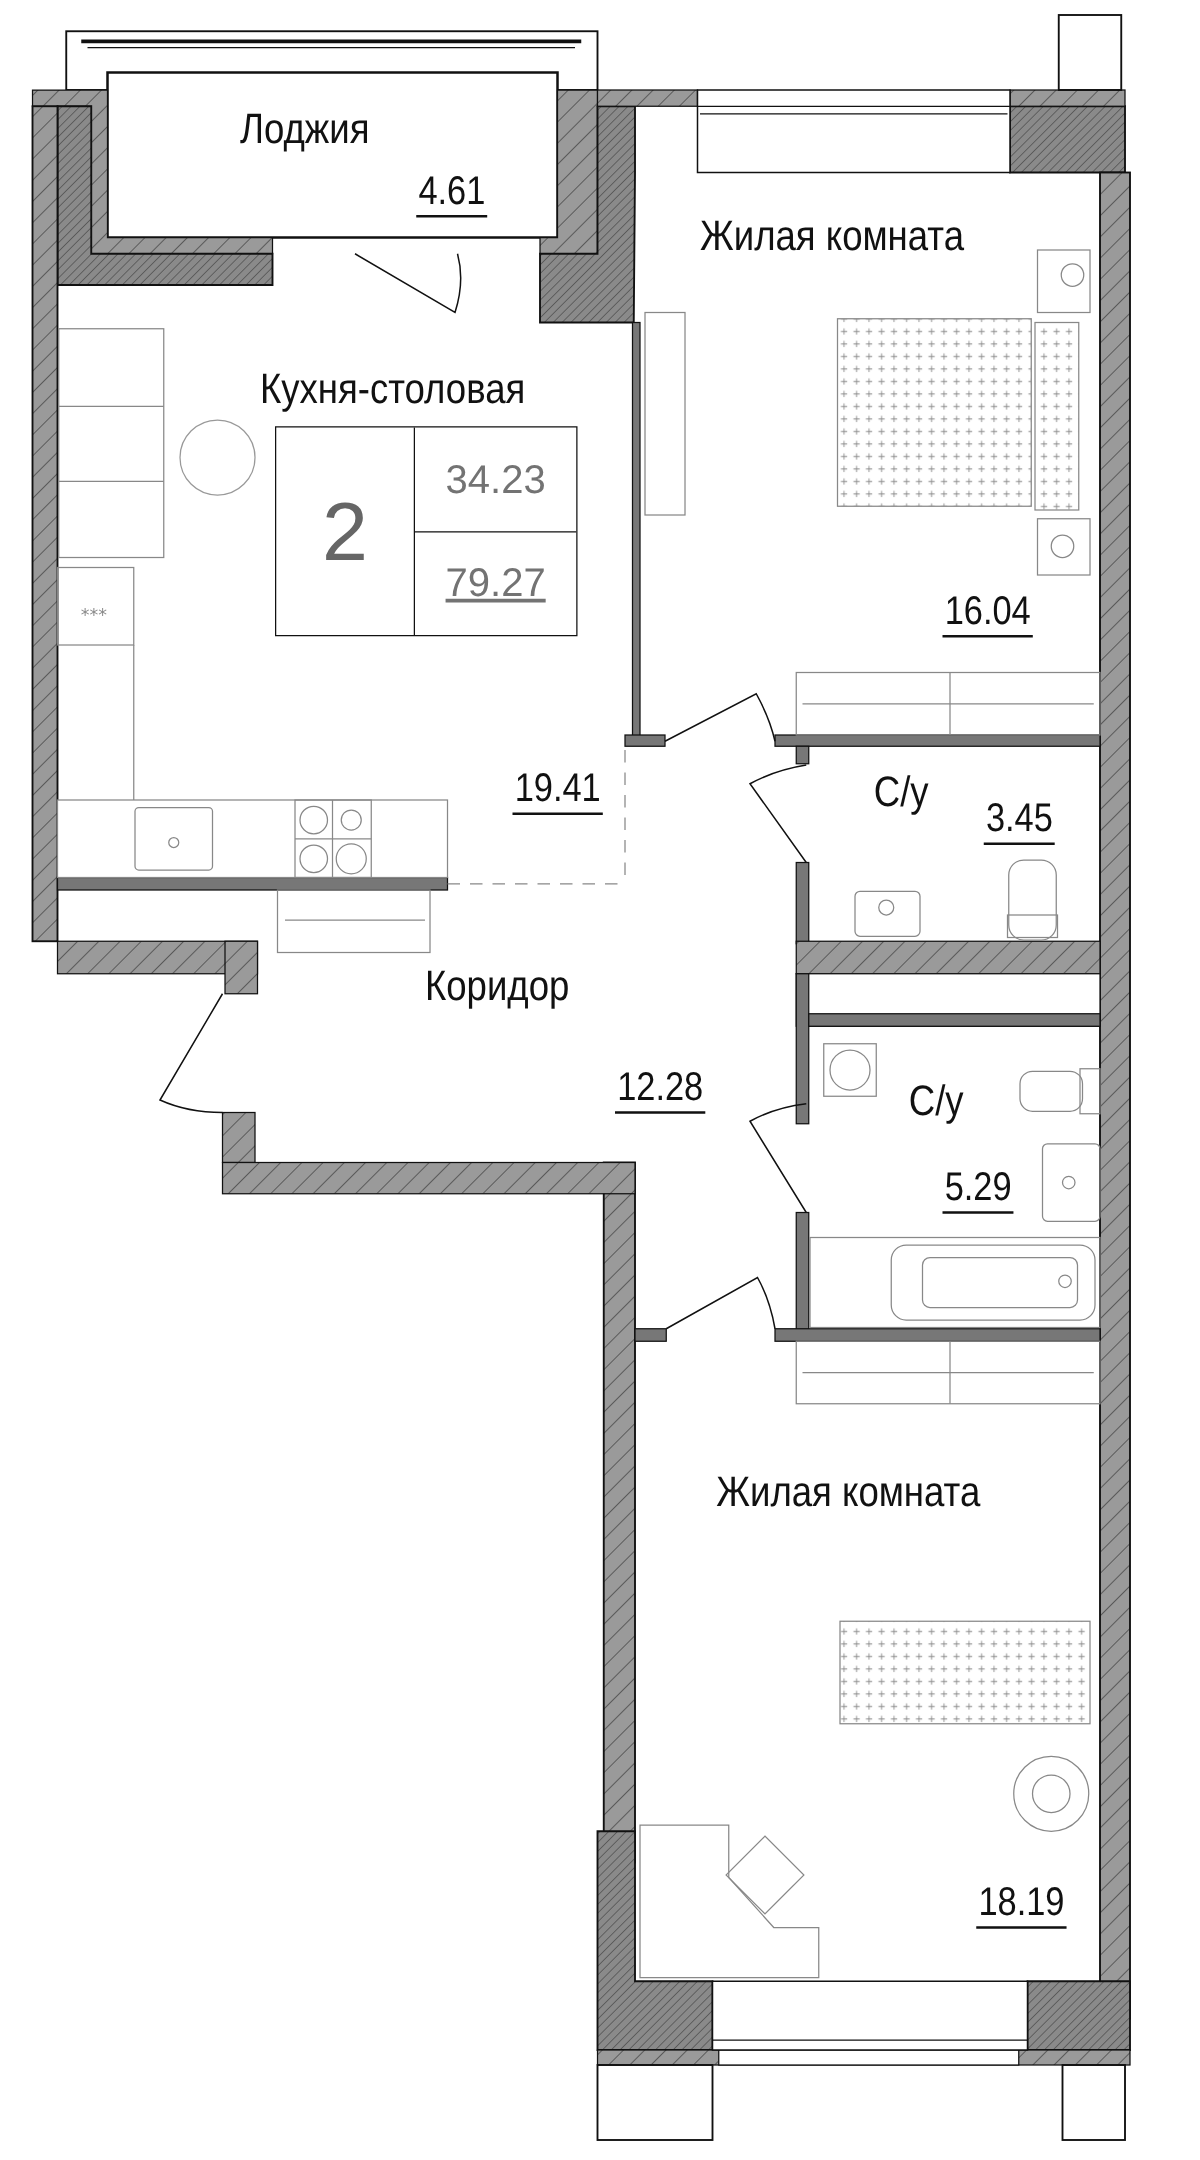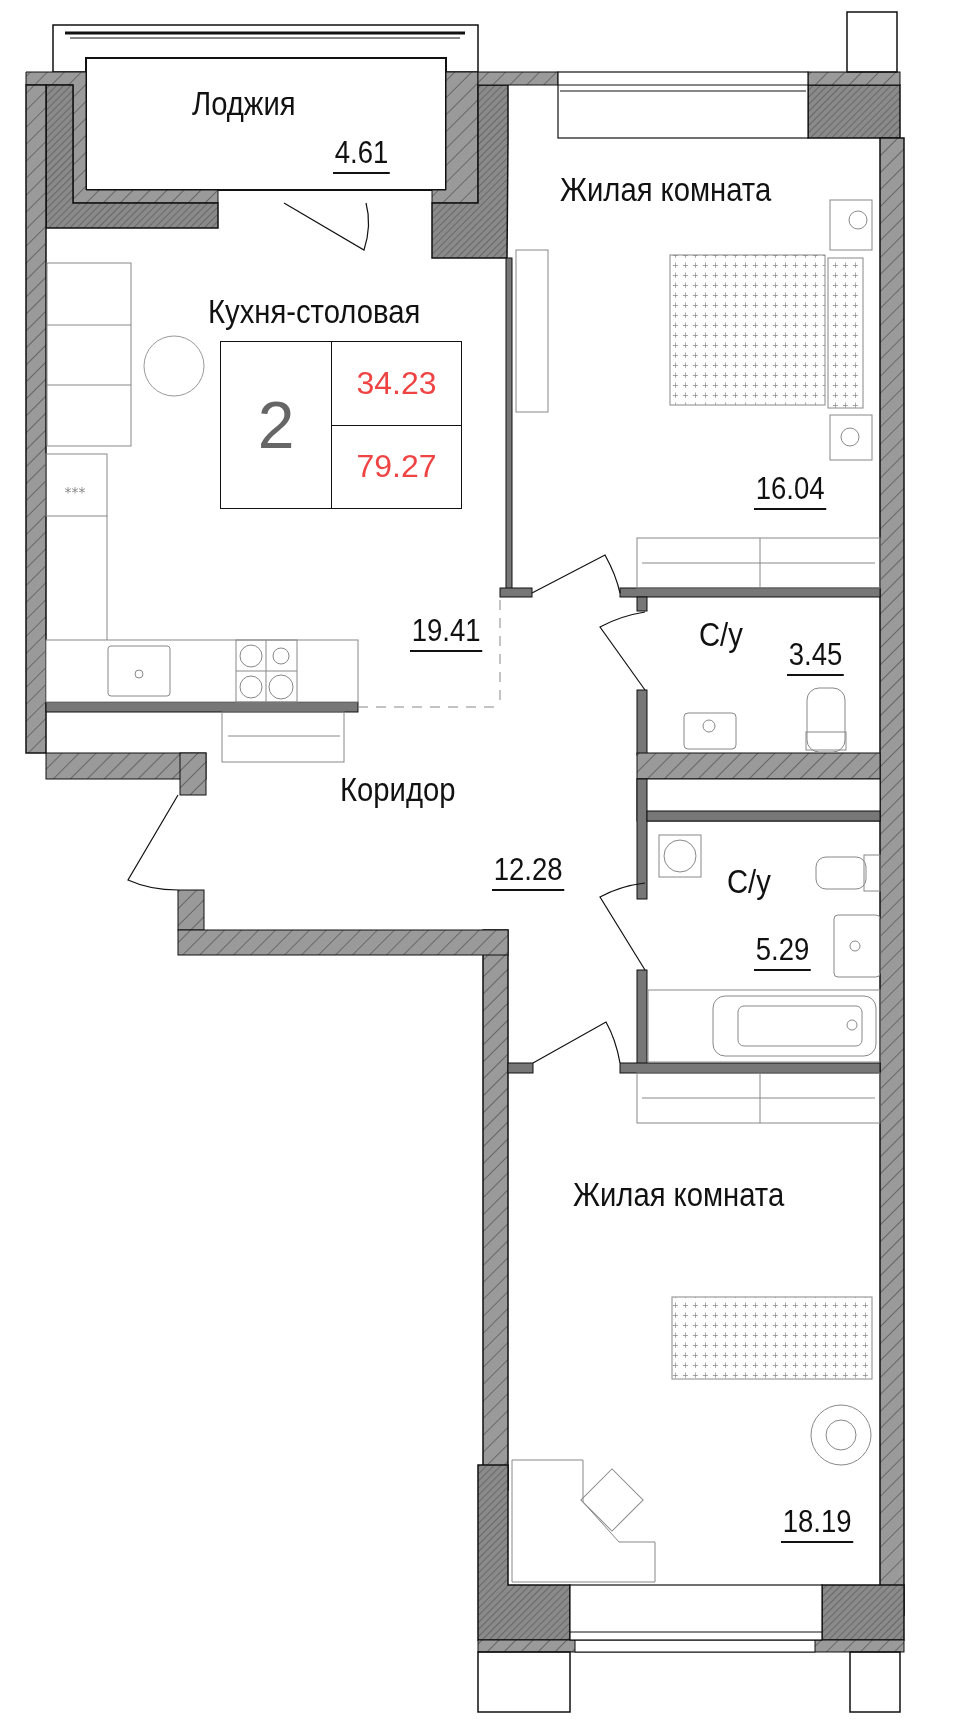--- a/index.html
+++ b/index.html
@@ -4,22 +4,22 @@
 <style>
   html,body{margin:0;padding:0;background:#fff;}
   body{width:960px;height:1728px;position:relative;overflow:hidden;font-family:"Liberation Sans",sans-serif;}
   #plan{position:absolute;left:0;top:0;width:960px;height:1728px;}
   .lbl{position:absolute;color:#111;font-family:"Liberation Sans",sans-serif;white-space:nowrap;transform:scaleX(0.86);transform-origin:left top;}
   .room{font-size:34px;}
   .area{font-size:32px;border-bottom:2px solid #111;padding:0 2px 4px 2px;line-height:1;}
   .summary{position:absolute;left:220px;top:341px;width:240px;height:166px;border:1.5px solid #111;display:flex;}
   .summary .rooms{width:110px;border-right:1.5px solid #111;display:flex;align-items:center;justify-content:center;font-size:66px;color:#666;}
   .summary .vals{flex:1;display:flex;flex-direction:column;}
-  .summary .vals div{flex:1;display:flex;align-items:center;justify-content:center;font-size:32px;color:#ef4444;border-bottom:1.5px solid #111;}
-  .summary .vals div:last-child{border-bottom:none;}
+  .summary .vals div{flex:1;display:flex;align-items:center;justify-content:center;font-size:32px;color:#737373;border-bottom:1.5px solid #111;}
+  .summary .vals div:last-child{border-bottom:none;text-decoration:underline;}
 </style>
 </head>
 <body>
 
 <svg id="plan" viewBox="0 0 960 1728" xmlns="http://www.w3.org/2000/svg">
   <defs>
     <pattern id="hatch" patternUnits="userSpaceOnUse" width="12" height="12" patternTransform="rotate(45)">
       <rect width="12" height="12" fill="#9a9a9a"></rect>
       <line x1="0" y1="0" x2="0" y2="12" stroke="#333" stroke-width="1"></line>
     </pattern>

